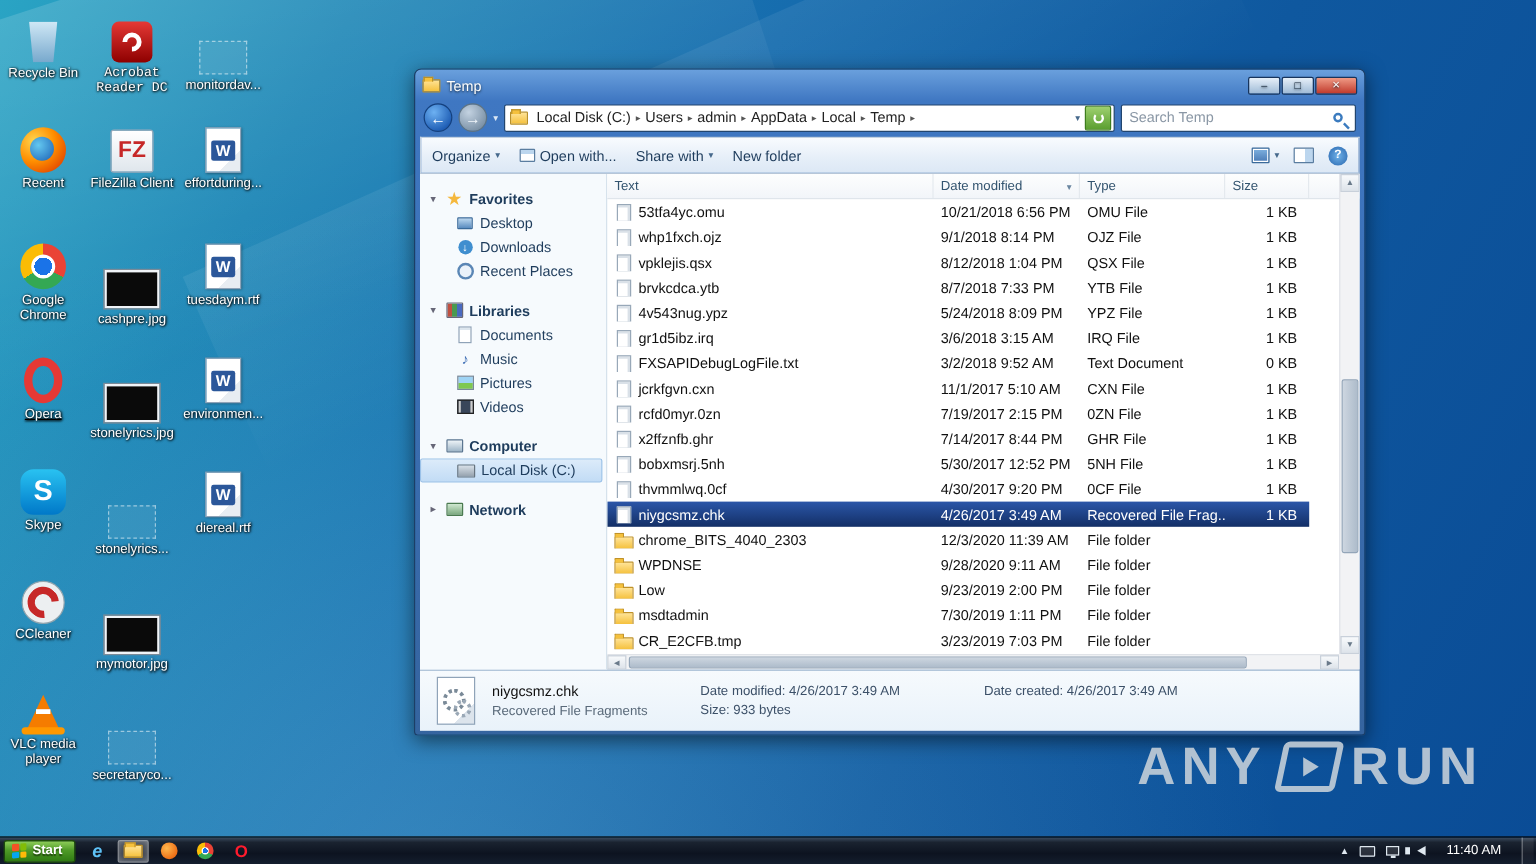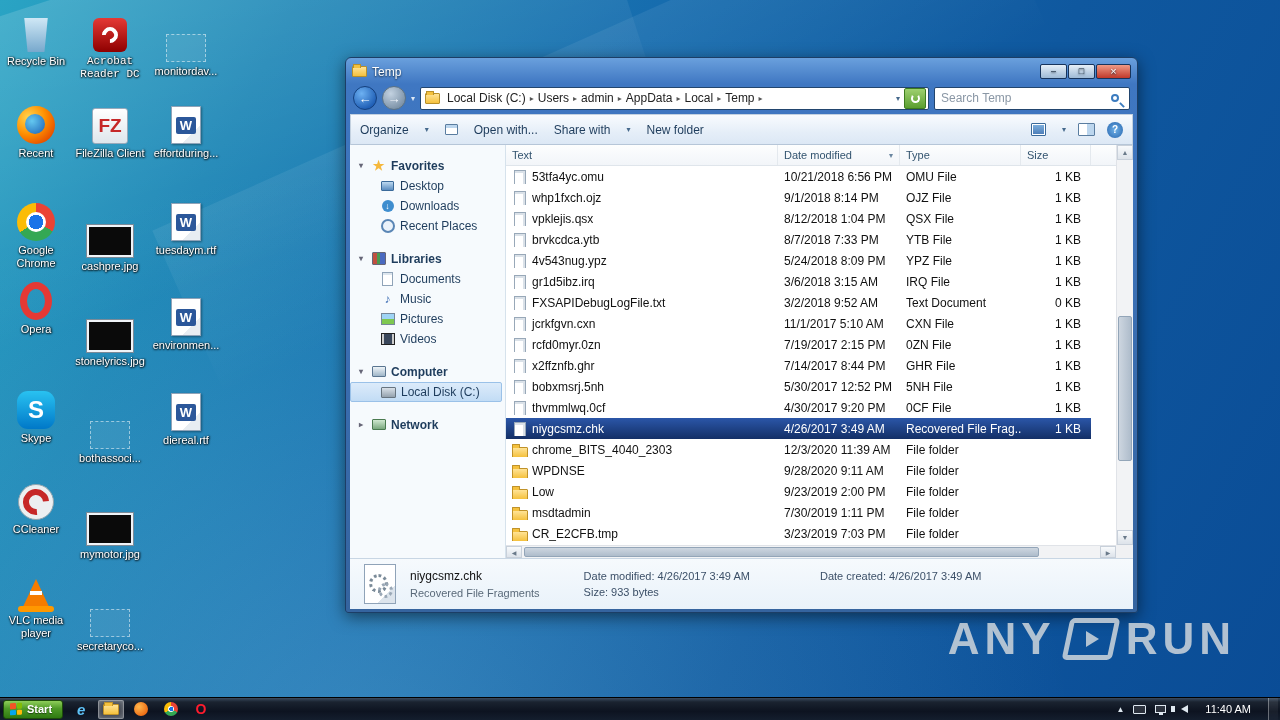--- a/index.html
+++ b/index.html
@@ -51,21 +51,21 @@
 .addrbar{flex:1;height:23px;background:#fff;border:1px solid #22456e;border-radius:2px;display:flex;align-items:center;font-size:12px;color:#222;padding:0 2px 0 4px;overflow:hidden}
 .crumb{padding:1px 3px;white-space:nowrap}
 .bsep{color:#555;font-size:8px;padding:0 1px}
 .addrcaret{margin-left:auto;color:#46698c;font-size:8px;padding:0 4px}
 .refresh{width:22px;height:21px;background:linear-gradient(#9ed06f,#5a9e2f);border:1px solid #3e7d1e;border-radius:2px;display:flex;align-items:center;justify-content:center;flex:none}
 .refresh i{width:9px;height:9px;border:2px solid #fff;border-top-color:transparent;border-radius:50%}
 .searchbar{width:196px;height:23px;background:#fff;border:1px solid #22456e;border-radius:2px;display:flex;align-items:center;padding:0 6px;color:#8a97a5;font-size:12px;flex:none}
 .mag{width:8px;height:8px;border:2px solid #3b7bbf;border-radius:50%;position:relative;margin-left:auto;margin-right:4px}
 .mag::after{content:"";position:absolute;width:6px;height:2px;background:#3b7bbf;transform:rotate(45deg);left:6px;top:8px}
 .toolbar{height:31px;background:linear-gradient(#f8fbfe,#e5eef8 60%,#dce8f5);border:1px solid #c3d1e0;border-bottom-color:#b6c6d8;display:flex;align-items:center;padding:0 9px;font-size:12px;color:#1e3c5c;gap:16px}
-.tbtn{display:flex;align-items:center;gap:16px;white-space:nowrap}
+.tbtn{display:flex;align-items:center;gap:4px;white-space:nowrap}
 .caret{font-size:8px;color:#46698c}
 .ow-ic{width:13px;height:11px;border:1px solid #5a7da0;background:linear-gradient(#bcd6ee 35%,#fff 35%);border-radius:1px}
 .tright{margin-left:auto;display:flex;align-items:center;gap:12px}
 .views{width:15px;height:13px;background:linear-gradient(#7fb2e0,#4a7ab5);border:1px solid #3a6a9a;box-shadow:inset 0 0 0 1px #fff;border-radius:1px}
 .prevpane{width:17px;height:13px;border:1px solid #5a7da0;background:linear-gradient(90deg,#fff 55%,#bcd6ee 45%);border-radius:1px}
 .helpbtn{width:16px;height:16px;border-radius:50%;background:radial-gradient(#6fb1e8,#2664ad);color:#fff;font-size:10px;font-weight:bold;display:flex;align-items:center;justify-content:center}
 .main{display:flex;height:413px;background:#fff}
 .sidebar{width:156px;background:#f6fafd;border-right:1px solid #d6e2ec;padding-top:10px;font-size:12px;color:#1e3c5c;overflow:hidden}
 .ngroup{display:flex;align-items:center;height:21px;padding-left:6px;gap:5px;font-weight:bold;margin-top:12px}
 .ngroup:first-child{margin-top:0}
@@ -170,21 +170,21 @@
         <div class="lbl">Recent</div>
       </div>
       <div class="dicon" style="left: 0px; top: 197px;">
         <div class="ig">
           <div class="ic-chrome">
             <i></i>
           </div>
         </div>
         <div class="lbl">Google Chrome</div>
       </div>
-      <div class="dicon" style="left: 0px; top: 276px;">
+      <div class="dicon" style="left: 0px; top: 292px; text-decoration: underline;">
         <div class="ig">
           <div class="ic-opera"></div>
         </div>
         <div class="lbl">Opera</div>
       </div>
       <div class="dicon" style="left: 0px; top: 385px;">
         <div class="ig">
           <div class="ic-skype">S</div>
         </div>
         <div class="lbl">Skype</div>
@@ -224,21 +224,21 @@
       <div class="dicon" style="left: 74px; top: 308px;">
         <div class="ig">
           <div class="ic-jpg"></div>
         </div>
         <div class="lbl">stonelyrics.jpg</div>
       </div>
       <div class="dicon" style="left: 74px; top: 405px;">
         <div class="ig">
           <div class="ic-ghost"></div>
         </div>
-        <div class="lbl">bothassoci...</div>
+        <div class="lbl">stonelyrics...</div>
       </div>
       <div class="dicon" style="left: 74px; top: 501px;">
         <div class="ig">
           <div class="ic-jpg"></div>
         </div>
         <div class="lbl">mymotor.jpg</div>
       </div>
       <div class="dicon" style="left: 74px; top: 593px;">
         <div class="ig">
           <div class="ic-ghost"></div>

